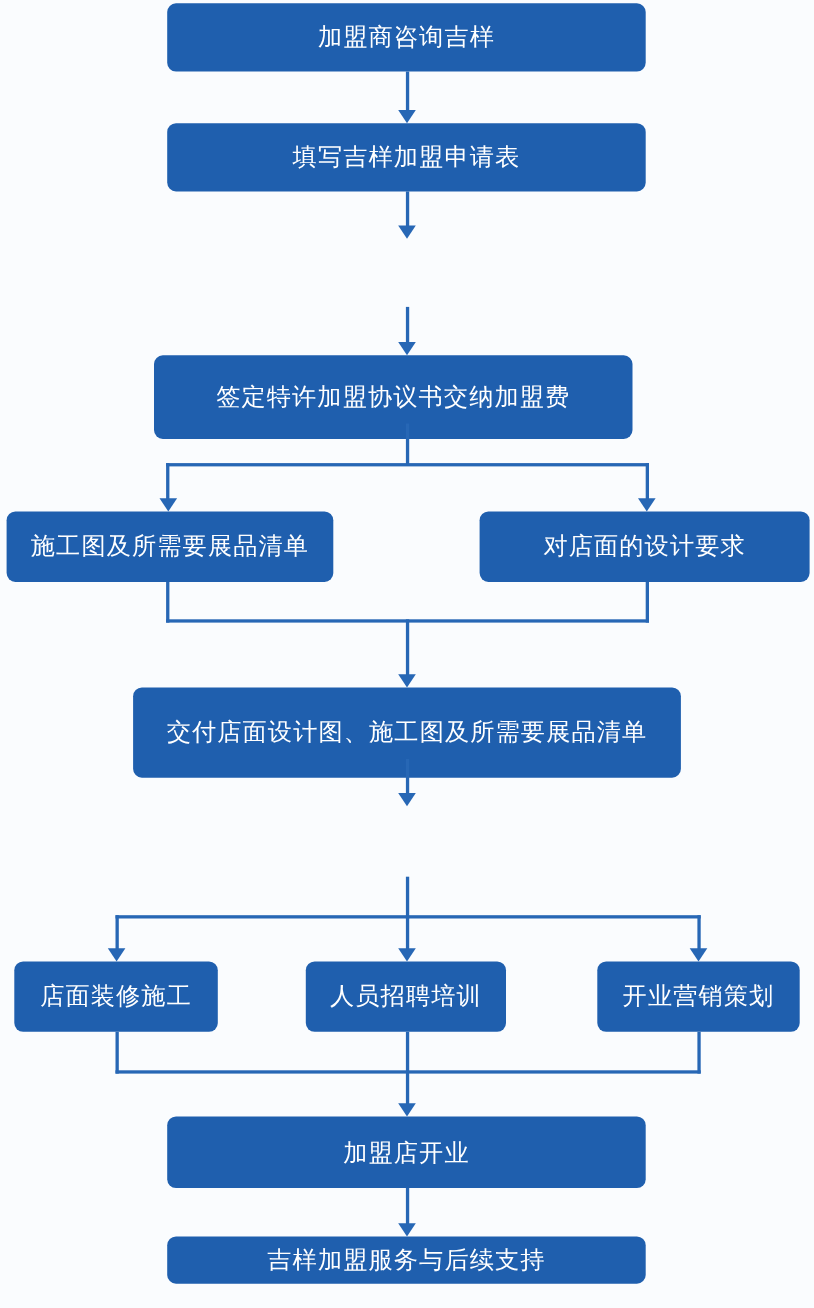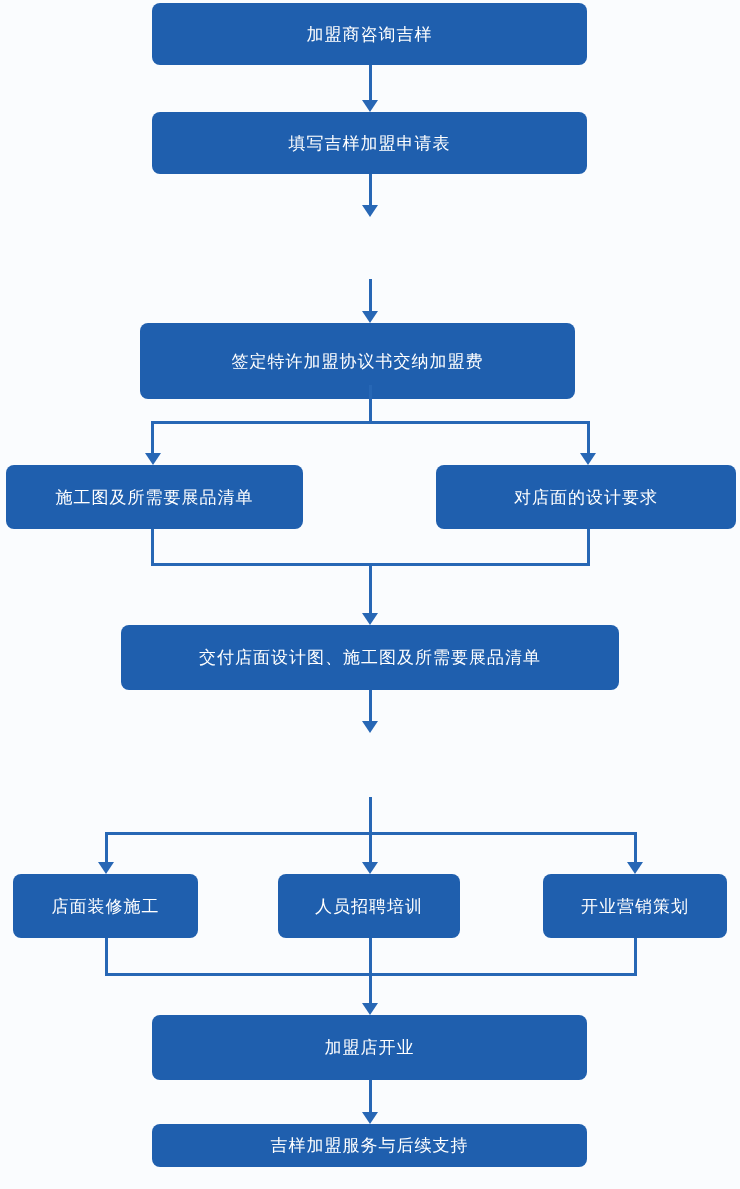--- a/index.html
+++ b/index.html
@@ -21,21 +21,21 @@
     overflow:hidden;
   }
   .node{
     position:absolute;
     background:var(--box);
     color:var(--text);
     border-radius:8px;
     display:flex;
     align-items:center;
     justify-content:center;
-    font-size:17px;
+    font-size:22px;
     letter-spacing:1px;
     text-align:center;
     box-sizing:border-box;
     padding:0 8px;
   }
   .vline{position:absolute;width:3px;background:var(--line);}
   .hline{position:absolute;height:3px;background:var(--line);}
   .arrow{
     position:absolute;width:0;height:0;
     border-left:8px solid transparent;
@@ -70,21 +70,21 @@
 
   <div class="node" style="left:6px;top:465px;width:297px;height:64px">施工图及所需要展品清单</div>
   <div class="node" style="left:436px;top:465px;width:300px;height:64px">对店面的设计要求</div>
 
   <div class="vline" style="left:151px;top:529px;height:37px"></div>
   <div class="vline" style="left:587px;top:529px;height:37px"></div>
   <div class="hline" style="left:151px;top:563px;width:439px"></div>
   <div class="vline" style="left:369px;top:563px;height:52px"></div>
   <div class="arrow" style="left:362px;top:613px"></div>
 
-  <div class="node" style="left:121px;top:625px;width:498px;height:65px">交付店面设计图、施工图及所需要展品清单</div>
+  <div class="node" style="left:121px;top:625px;width:498px;height:82px">交付店面设计图、施工图及所需要展品清单</div>
   <div class="vline" style="left:369px;top:690px;height:32px"></div>
   <div class="arrow" style="left:362px;top:721px"></div>
 
 
   <div class="vline" style="left:369px;top:797px;height:38px"></div>
   <div class="hline" style="left:105px;top:832px;width:532px"></div>
   <div class="vline" style="left:105px;top:832px;height:31px"></div>
   <div class="arrow" style="left:98px;top:862px"></div>
   <div class="vline" style="left:369px;top:832px;height:31px"></div>
   <div class="arrow" style="left:362px;top:862px"></div>

